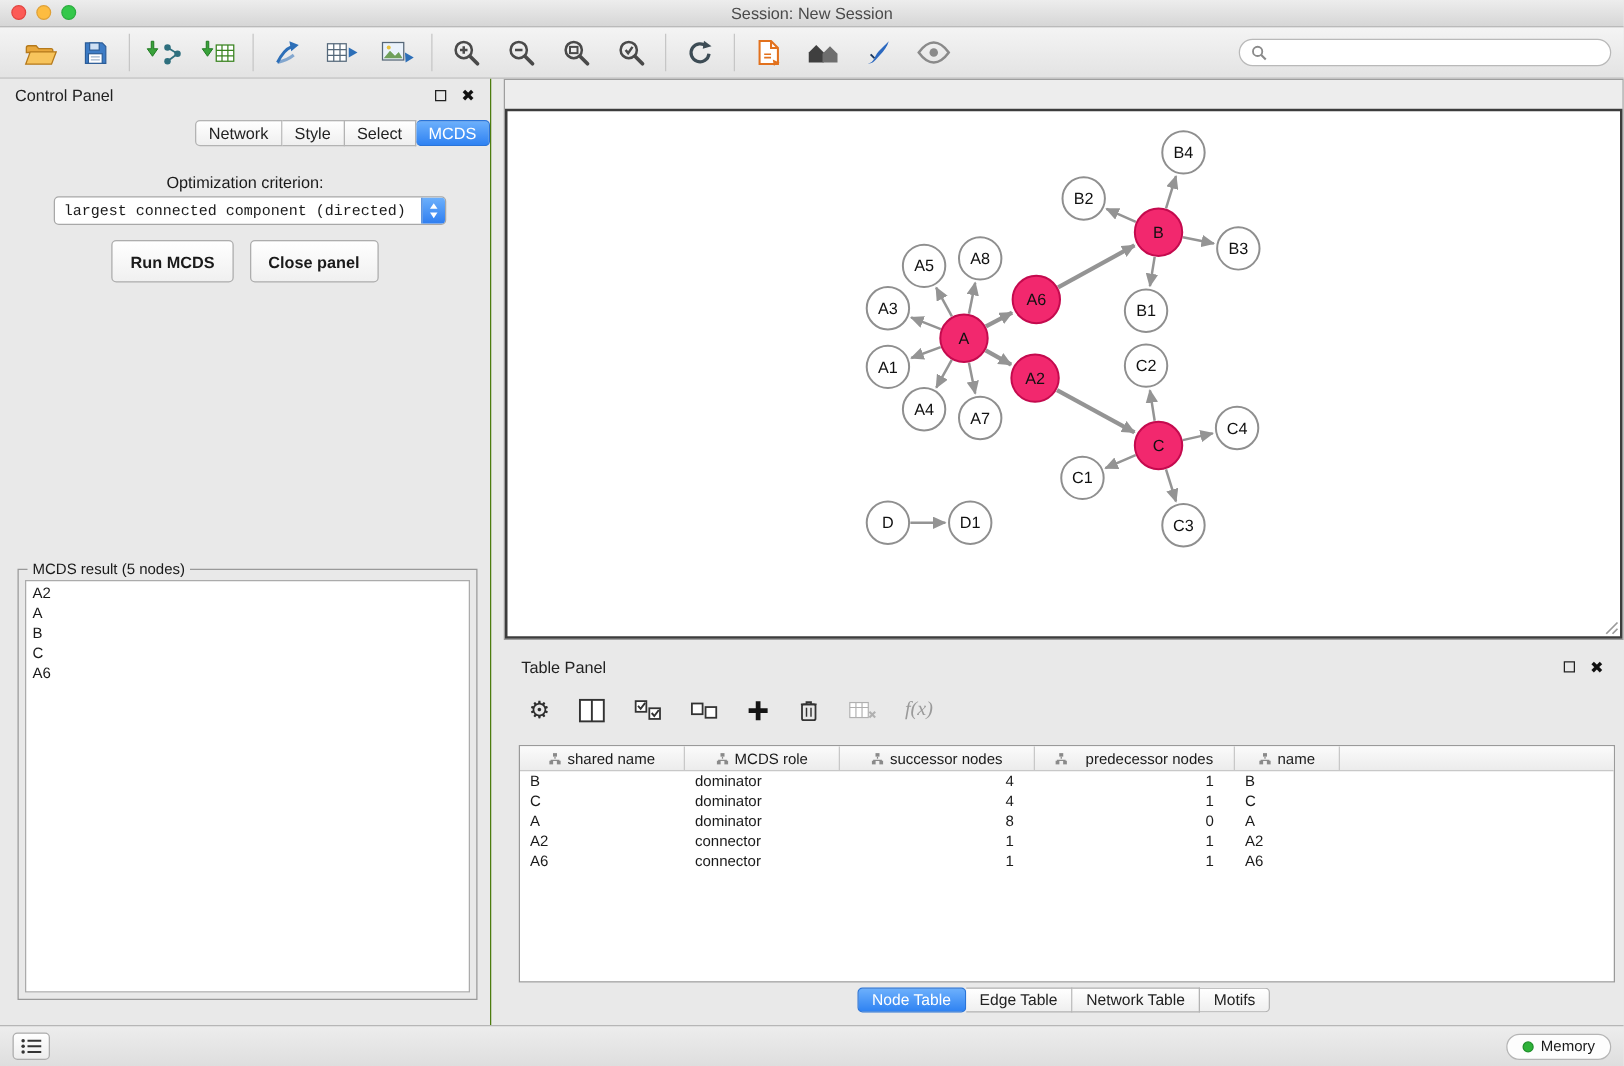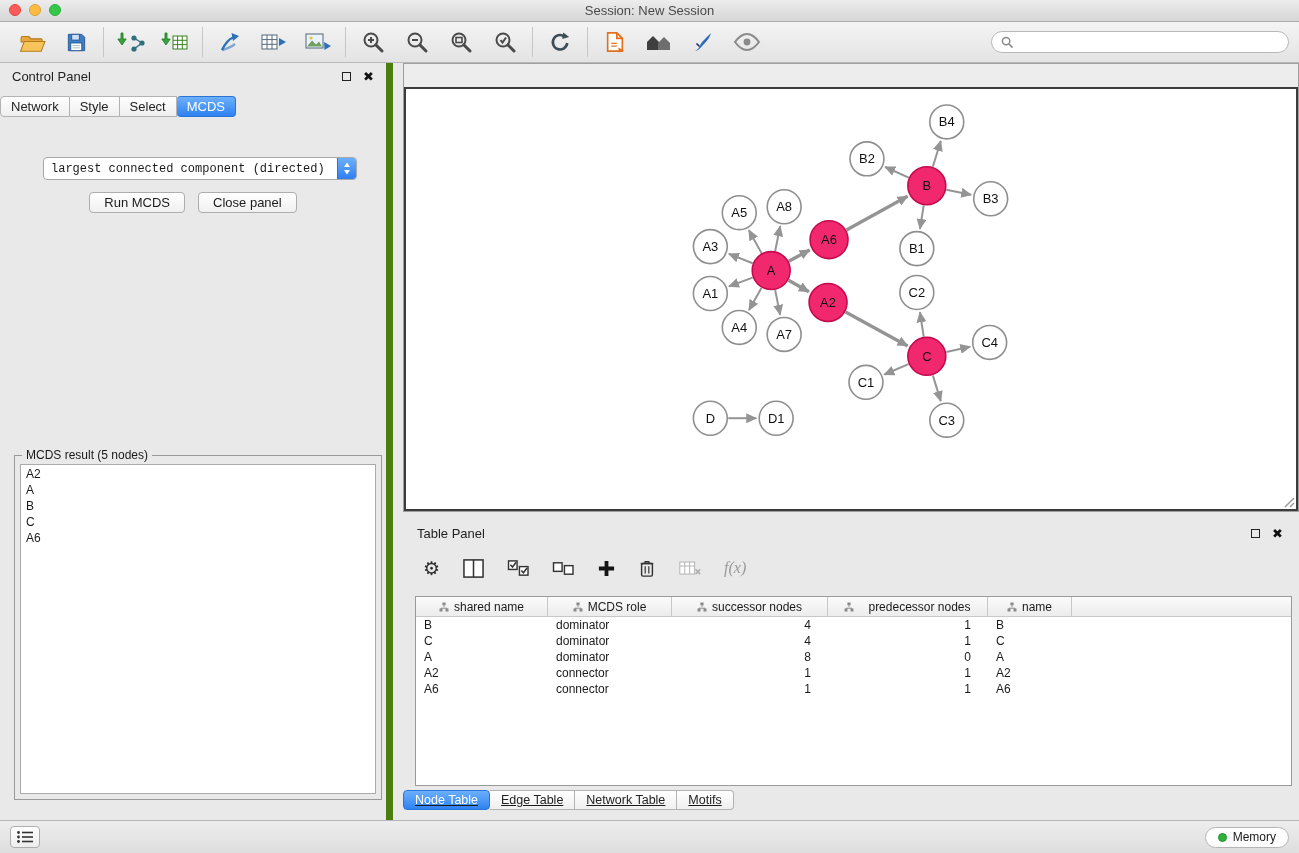--- a/index.html
+++ b/index.html
@@ -26,40 +26,40 @@
   .tbi { display:flex; align-items:center; justify-content:center; min-width:44px; height:34px; }
   .tbsep { width:1px; height:30px; background:#C6C6C6; margin:0 5px; }
   #search-wrap { margin-left:auto; display:flex; align-items:center; background:#fff;
     border:1px solid #B9B9B9; border-radius:12px; height:22px; width:298px; padding:0 9px; gap:5px; }
   #search-input { border:none; outline:none; flex:1; font-size:12px; background:transparent; }
   
   .ph-title { color:#222; }
   .ph-icons { margin-left:auto; display:flex; gap:12px; align-items:center; }
   .float-icon { width:9px; height:9px; border:1.5px solid #222; display:inline-block; }
   .close-icon { font-weight:bold; font-size:13px; color:#111; line-height:1; }
-  .tabs { display:flex; justify-content:flex-start; }
+  .tabs { display:flex; justify-content:flex-end; }
   .tab { padding:2px 10px; font-size:13px; background:linear-gradient(#FFFFFF,#EFEFEF);
     border:1px solid #B3B3B3; border-left:none; color:#222; white-space:nowrap; }
   .tab:first-child { border-left:1px solid #B3B3B3; border-radius:4px 0 0 4px; }
   .tab:last-child { border-radius:0 4px 4px 0; }
   .tab.active { background:linear-gradient(#6CB0FC,#2F82F2); color:#fff; border-color:#2A74D8; border-radius:4px; }
   
   #control-panel { position:absolute; left:0; top:63px; width:393px; height:757px;
-    background:#E9E9E9; border-right:7px solid #4d7c0f; }
+    background:#E9E9E9; border-right:1px solid #4d7c0f; }
   #cp-header { height:26px; display:flex; align-items:center; padding:0 12px 0 12px; }
   #cp-tabs { margin-top:7px; }
   #cp-opt-label { text-align:center; margin-top:21px; }
   .combo { position:absolute; left:43px; top:94px; width:314px; height:23px; background:#fff;
     border:1px solid #A8A8A8; border-radius:4px; display:flex; align-items:center; overflow:hidden;font-family:Liberation Mono, monospace; }
   .combo-text { flex:1; padding:0 7px; font-size:12px; white-space:nowrap; }
   .combo-btn { width:19px; height:100%; background:linear-gradient(#6CB0FC,#2F7EF0);
     display:flex; align-items:center; justify-content:center; border-left:1px solid #2A74D8; }
   #cp-buttons { position:absolute; left:0; top:129px; width:100%; display:flex; justify-content:center; gap:13px; }
   .btn { background:linear-gradient(#FFFFFF,#F0F0F0); border:1px solid #ADADAD; border-radius:4px;
-    height:21px; padding:0 14px; font-size:13px; display:flex; align-items:center; }
+    height:34px; padding:0 14px; font-size:13px; display:flex; align-items:center;font-weight:bold; }
   #mcds-box { position:absolute; left:14px; top:392px; width:368px; height:345px; border:1px solid #999; }
   #mcds-title { position:absolute; left:7px; top:-8px; background:#E9E9E9; padding:0 4px; font-size:12px; }
   #mcds-list { position:absolute; left:5px; top:8px; right:5px; bottom:5px; background:#fff;
     border:1px solid #ABABAB; overflow:auto; padding:1px 0; }
   .mcds-item { font-size:12px; line-height:16px; padding:0 5px; }
   
   #network-window { position:absolute; left:403px; top:63px; width:896px; height:449px;
     background:#EDEDED; border:1px solid #9E9E9E; }
   #nw-titlebar { height:23px; background:linear-gradient(#EDEDED,#D2D2D2); border-bottom:1px solid #A8A8A8;
     position:relative; display:flex; align-items:center; justify-content:center; }
@@ -78,21 +78,21 @@
   .fx { font-family:"Liberation Serif","DejaVu Serif",serif; font-style:italic; font-size:16px; color:#9a9a9a; }
   #dtable { position:absolute; left:12px; top:76px; width:877px; height:190px;
     background:#fff; border:1px solid #9A9A9A; overflow:hidden; font-size:12px; }
   #dt-head { display:flex; background:linear-gradient(#FBFBFB,#ECECEC); border-bottom:1px solid #C8C8C8; height:20px; }
   .dt-hcell { display:flex; align-items:center; justify-content:center; gap:5px;
     border-right:1px solid #C8C8C8; height:100%; overflow:hidden; white-space:nowrap; }
   .dt-hcell.filler { flex:1; border-right:none; }
   .dt-row { display:flex; height:16px; line-height:16px; }
   .dt-cell { padding:0 8px; white-space:nowrap; overflow:hidden; }
   .dt-cell.num { text-align:right; padding-right:17px; }
-  #tp-tabs { position:absolute; left:0; top:270px; width:100%; display:flex; justify-content:flex-start;text-decoration:underline; }
+  #tp-tabs { position:absolute; left:0; top:270px; width:100%; display:flex; justify-content:center; }
   #tp-tabs .tab { font-size:12.5px; padding:2px 11px; }
   
   #statusbar { position:absolute; left:0; top:820px; width:1299px; height:33px;
     background:linear-gradient(#EDEDED,#DEDEDE); border-top:1px solid #B6B6B6;
     display:flex; align-items:center; padding:16px 10px; }
   #list-btn { width:30px; height:22px; border:1px solid #ADADAD; border-radius:4px;
     background:linear-gradient(#FFF,#EDEDED); display:flex; align-items:center; justify-content:center; }
   #memory-btn { margin-left:auto; height:21px; border:1px solid #B5B5B5; border-radius:11px;
     background:#FDFDFD; display:flex; align-items:center; gap:6px; padding:0 12px; font-size:12px; }
   .green-dot { width:9px; height:9px; border-radius:50%; background:#2EB239; border:1px solid #1F8F2B; }
@@ -255,20 +255,21 @@
       <span class="float-icon"></span>
       <span class="close-icon">✖</span>
     </span>
   </div>
   <div id="cp-tabs" class="tabs">
       <div class="tab">Network</div>
       <div class="tab">Style</div>
       <div class="tab">Select</div>
       <div class="tab active">MCDS</div>
     </div>
+  <div id="cp-opt-label">Optimization criterion:</div>
   <div class="combo">
     <span class="combo-text">largest connected component (directed)</span>
     <span class="combo-btn">
       <svg viewBox="0 0 8 13" width="8" height="13">
           <path d="M4 0.5 7 5H1z" fill="#fff"></path>
           <path d="M4 12.5 7 8H1z" fill="#fff"></path>
         </svg>
     </span>
   </div>
   <div id="cp-buttons">

